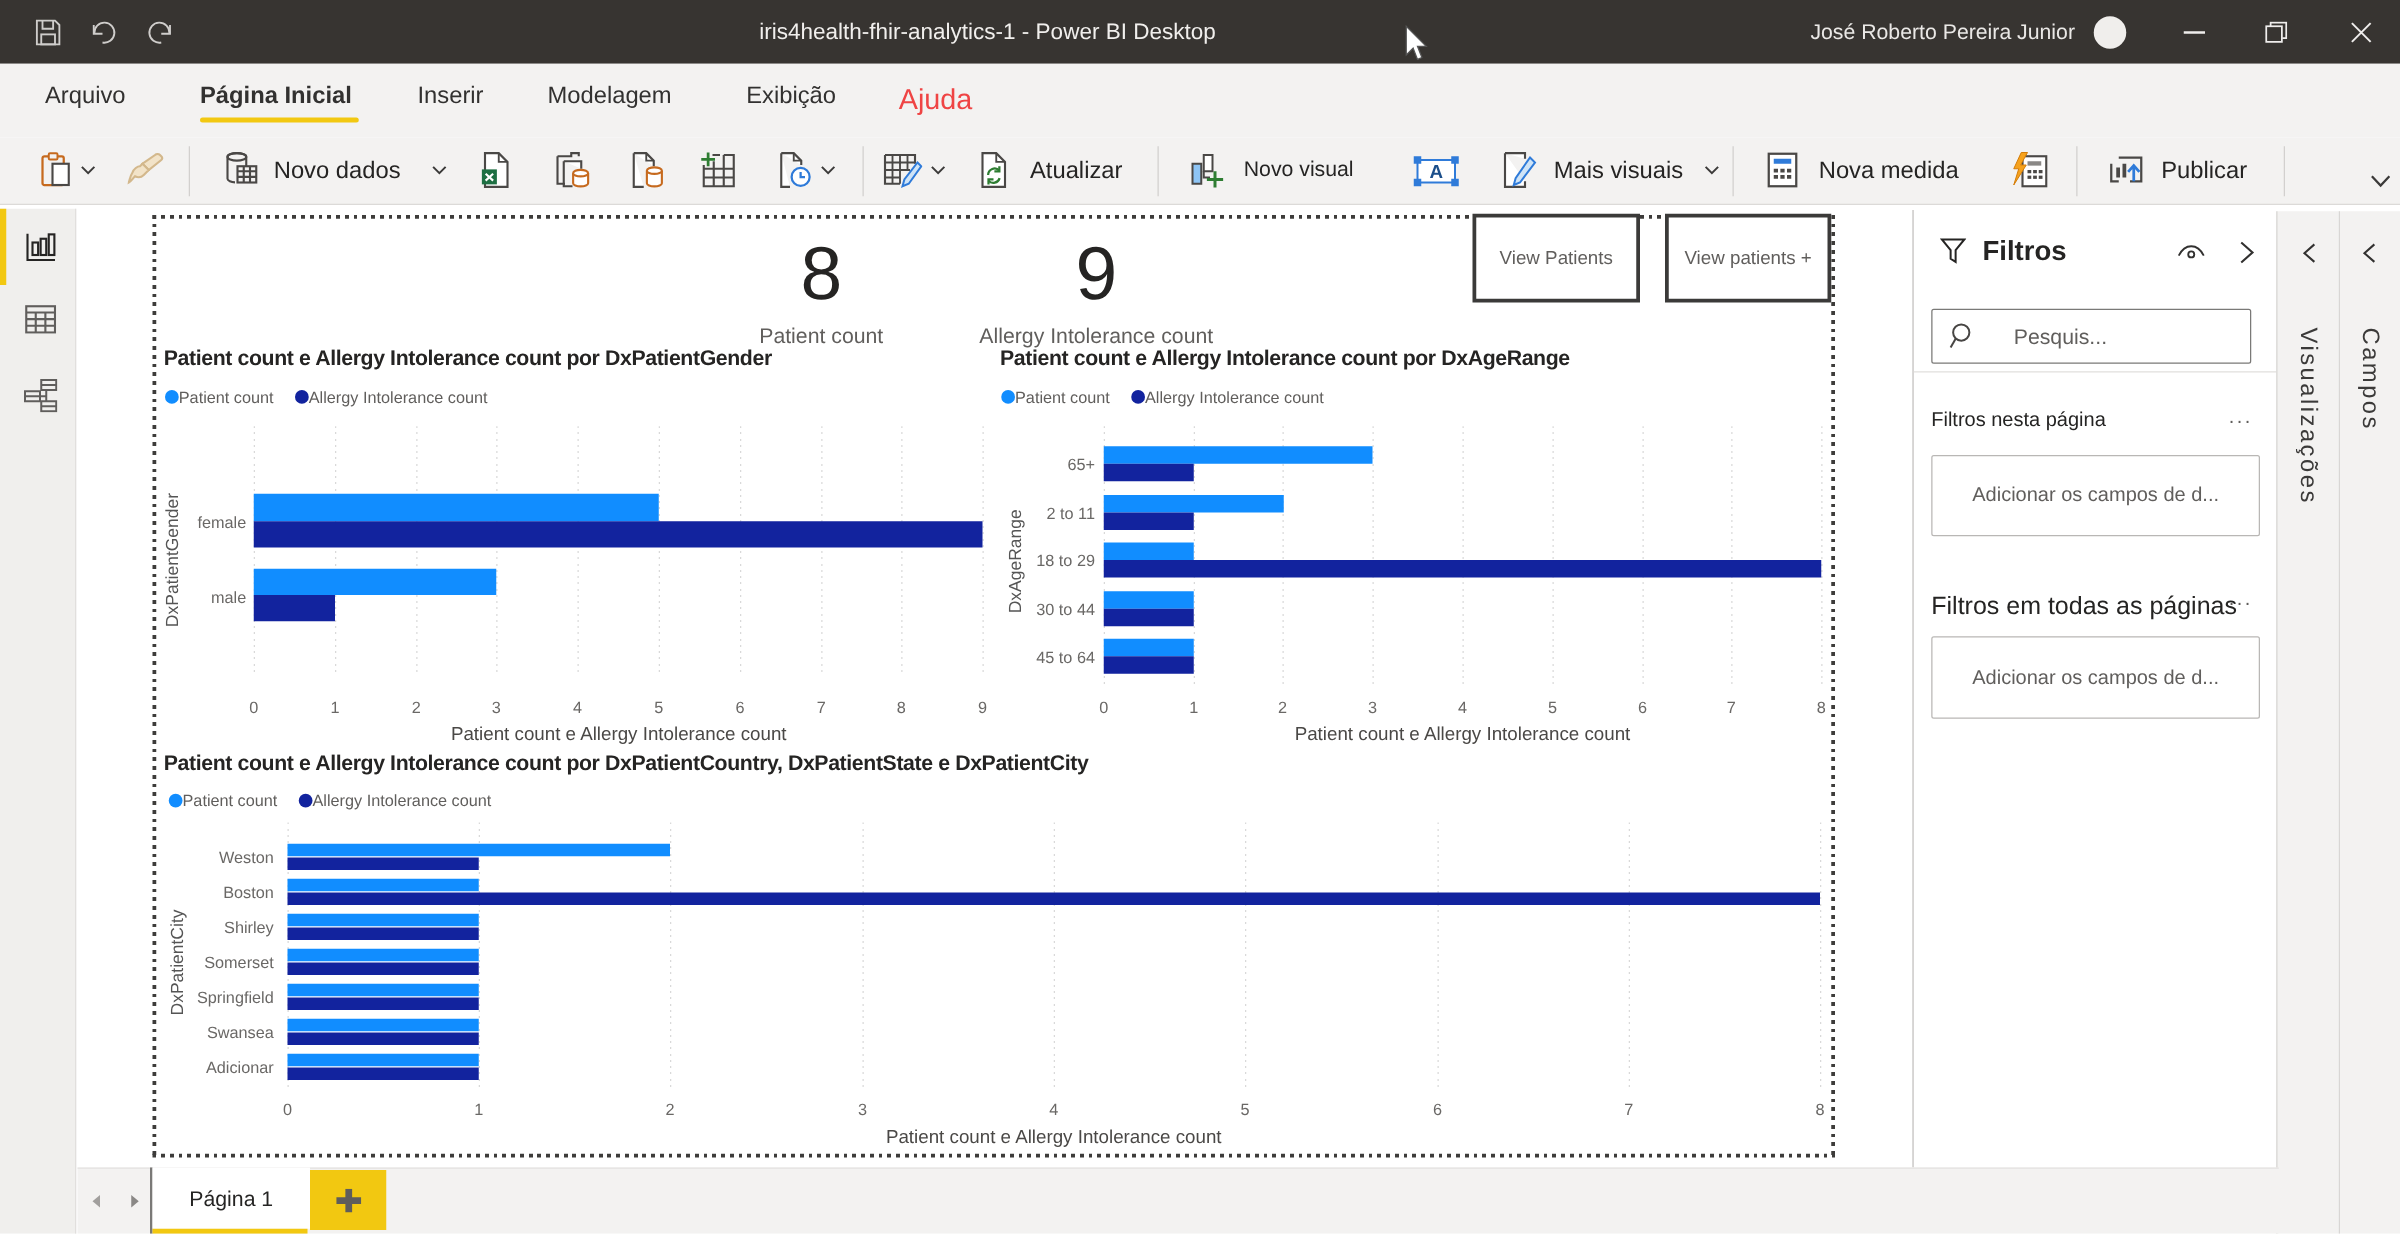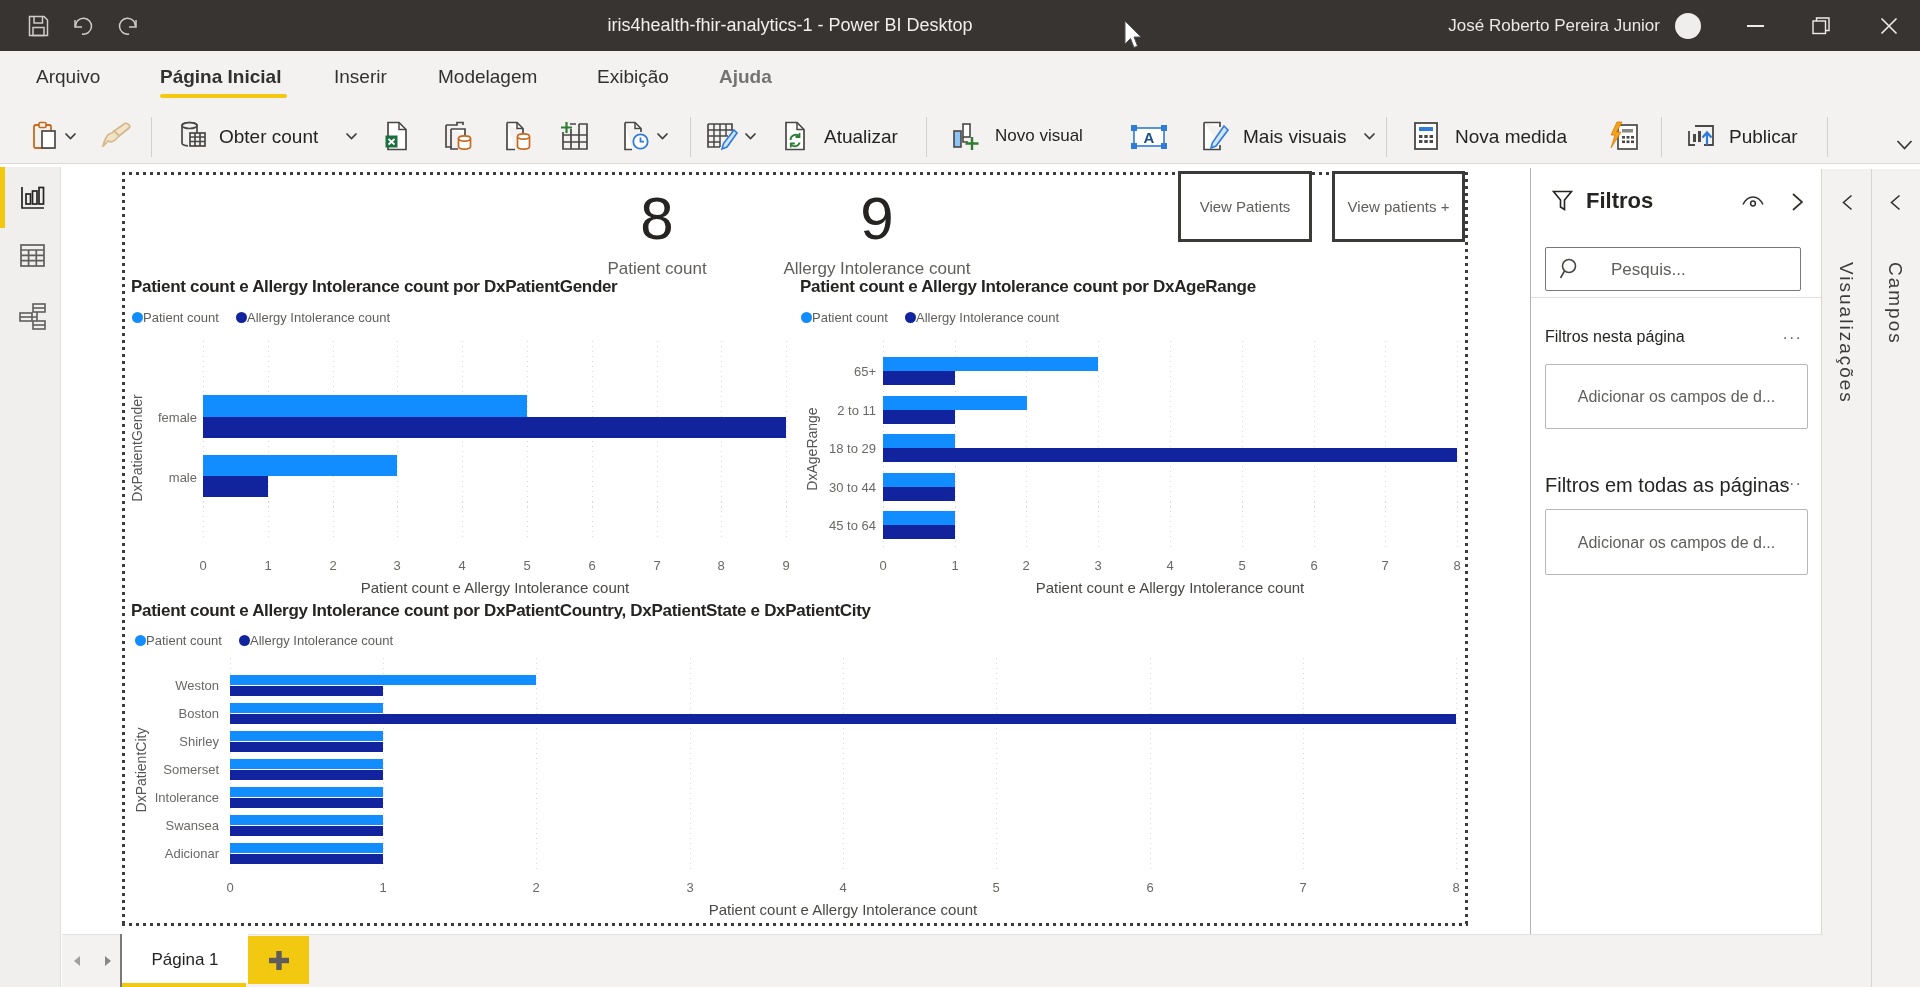--- a/index.html
+++ b/index.html
@@ -43,21 +43,21 @@
   </svg>
 <svg class="a" style="left:1122px;top:20px" width="22" height="32" viewBox="0 0 22 32">
 <polygon points="3,1 3,24 8.5,18.5 12,27.5 15.5,26 12,17 19,17" fill="#fff" stroke="#555" stroke-width="1"></polygon>
   </svg>
 <div class="a" style="left:0;top:51px;width:1920px;height:59px;background:#f3f2f1"></div>
 <div class="a" style="left:36px;top:66px;font-size:19px;font-weight:400;color:#323130">Arquivo</div>
 <div class="a" style="left:160px;top:66px;font-size:19px;font-weight:700;color:#323130">Página Inicial</div>
 <div class="a" style="left:334px;top:66px;font-size:19px;font-weight:400;color:#323130">Inserir</div>
 <div class="a" style="left:438px;top:66px;font-size:19px;font-weight:400;color:#323130">Modelagem</div>
 <div class="a" style="left:597px;top:66px;font-size:19px;font-weight:400;color:#323130">Exibição</div>
-<div class="a" style="left:719px;top:66px;font-size:19px;font-weight:700;color:#737373">Ajuda</div>
+<div class="a" style="left:719px;top:66px;font-size:23px;font-weight:400;color:#ef4444">Ajuda</div>
 <div class="a" style="left:160px;top:94px;width:127px;height:4px;background:#f2c811;border-radius:2px"></div>
 <div class="a" style="left:0;top:110px;width:1920px;height:54px;background:#f3f2f1;border-bottom:1px solid #dcdad8"></div>
 <div class="a" style="left:151px;top:117px;width:1px;height:40px;background:#d2d0ce"></div>
 <div class="a" style="left:690px;top:117px;width:1px;height:40px;background:#d2d0ce"></div>
 <div class="a" style="left:926px;top:117px;width:1px;height:40px;background:#d2d0ce"></div>
 <div class="a" style="left:1386px;top:117px;width:1px;height:40px;background:#d2d0ce"></div>
 <div class="a" style="left:1661px;top:117px;width:1px;height:40px;background:#d2d0ce"></div>
 <div class="a" style="left:1827px;top:117px;width:1px;height:40px;background:#d2d0ce"></div>
 <svg class="a" style="left:31px;top:121px" width="30" height="30" viewBox="0 0 30 30" fill="none">
 <rect x="3" y="4" width="17" height="23" rx="1.5" stroke="#c66a1e" stroke-width="1.8"></rect>
@@ -70,21 +70,21 @@
 <svg class="a" style="left:102px;top:122px" width="30" height="28" viewBox="0 0 30 28" fill="none" stroke="#d3b88c" stroke-width="1.7">
 <path d="M27 3 C28 4 28 5 27 6 L17 14 L12 9 L22 2 C23 1 25 1 26 2 Z" fill="#f2e3c8"></path>
 <path d="M12 9 L17 14 L13 18 C11 20 8 20 6 19 C4 21 3 23 1 24 C2 21 2 19 4 16 C5 13 8 11 10 11 Z" fill="#f2e3c8"></path>
   </svg>
 <svg class="a" style="left:178px;top:121px" width="30" height="30" viewBox="0 0 30 30" fill="none" stroke="#4a4846" stroke-width="1.7">
 <path d="M4 4.5 C4 2.6 8 1.5 11.5 1.5 C15 1.5 19 2.6 19 4.5 V13 M4 4.5 V22 C4 23.5 7 24.7 10 24.9"></path>
 <ellipse cx="11.5" cy="4.5" rx="7.5" ry="3"></ellipse>
 <rect x="12" y="12" width="15" height="13" fill="#f3f2f1"></rect>
     <path d="M12 16 H27 M12 20.5 H27 M17 12 V25 M22 12 V25"></path>
   </svg>
-<div class="a" style="left:219px;top:126px;font-size:19px;color:#252423">Obter count</div>
+<div class="a" style="left:219px;top:126px;font-size:19px;color:#252423">Novo dados</div>
 <svg class="a" style="left:345px;top:132px" width="13" height="9" viewBox="0 0 13 9" fill="none" stroke="#3b3a39" stroke-width="1.6">
     <path d="M1.5 1.5 L6.5 6.5 L11.5 1.5"></path>
   </svg>
 <svg class="a" style="left:383px;top:121px" width="28" height="30" viewBox="0 0 28 30" fill="none">
 <path d="M5 1.5 H16 L23 8.5 V28.5 H5 Z" stroke="#4a4846" stroke-width="1.7" fill="#fff"></path>
 <path d="M16 1.5 V8.5 H23" stroke="#4a4846" stroke-width="1.5"></path>
 <rect x="2.5" y="14.5" width="12" height="12" fill="#1d6f42"></rect>
 <path d="M5.5 18 L11.5 23.5 M11.5 18 L5.5 23.5" stroke="#fff" stroke-width="1.7"></path>
   </svg>
 <svg class="a" style="left:443px;top:121px" width="30" height="30" viewBox="0 0 30 30" fill="none">
@@ -318,21 +318,21 @@
 <div class="bar" style="left:230px;top:714px;width:1226px;height:10px;background:#12239E"></div>
 <div class="cat" style="left:139px;top:706px;width:80px">Boston</div>
 <div class="bar" style="left:230px;top:731px;width:153px;height:10px;background:#118DFF"></div>
 <div class="bar" style="left:230px;top:742px;width:153px;height:10px;background:#12239E"></div>
 <div class="cat" style="left:139px;top:734px;width:80px">Shirley</div>
 <div class="bar" style="left:230px;top:759px;width:153px;height:10px;background:#118DFF"></div>
 <div class="bar" style="left:230px;top:770px;width:153px;height:10px;background:#12239E"></div>
 <div class="cat" style="left:139px;top:762px;width:80px">Somerset</div>
 <div class="bar" style="left:230px;top:787px;width:153px;height:10px;background:#118DFF"></div>
 <div class="bar" style="left:230px;top:798px;width:153px;height:10px;background:#12239E"></div>
-<div class="cat" style="left:139px;top:790px;width:80px">Intolerance</div>
+<div class="cat" style="left:139px;top:790px;width:80px">Springfield</div>
 <div class="bar" style="left:230px;top:815px;width:153px;height:10px;background:#118DFF"></div>
 <div class="bar" style="left:230px;top:826px;width:153px;height:10px;background:#12239E"></div>
 <div class="cat" style="left:139px;top:818px;width:80px">Swansea</div>
 <div class="bar" style="left:230px;top:843px;width:153px;height:10px;background:#118DFF"></div>
 <div class="bar" style="left:230px;top:854px;width:153px;height:10px;background:#12239E"></div>
 <div class="cat" style="left:139px;top:846px;width:80px">Adicionar</div>
 <div class="tick" style="left:210px;top:880px">0</div>
 <div class="tick" style="left:363px;top:880px">1</div>
 <div class="tick" style="left:516px;top:880px">2</div>
 <div class="tick" style="left:670px;top:880px">3</div>

